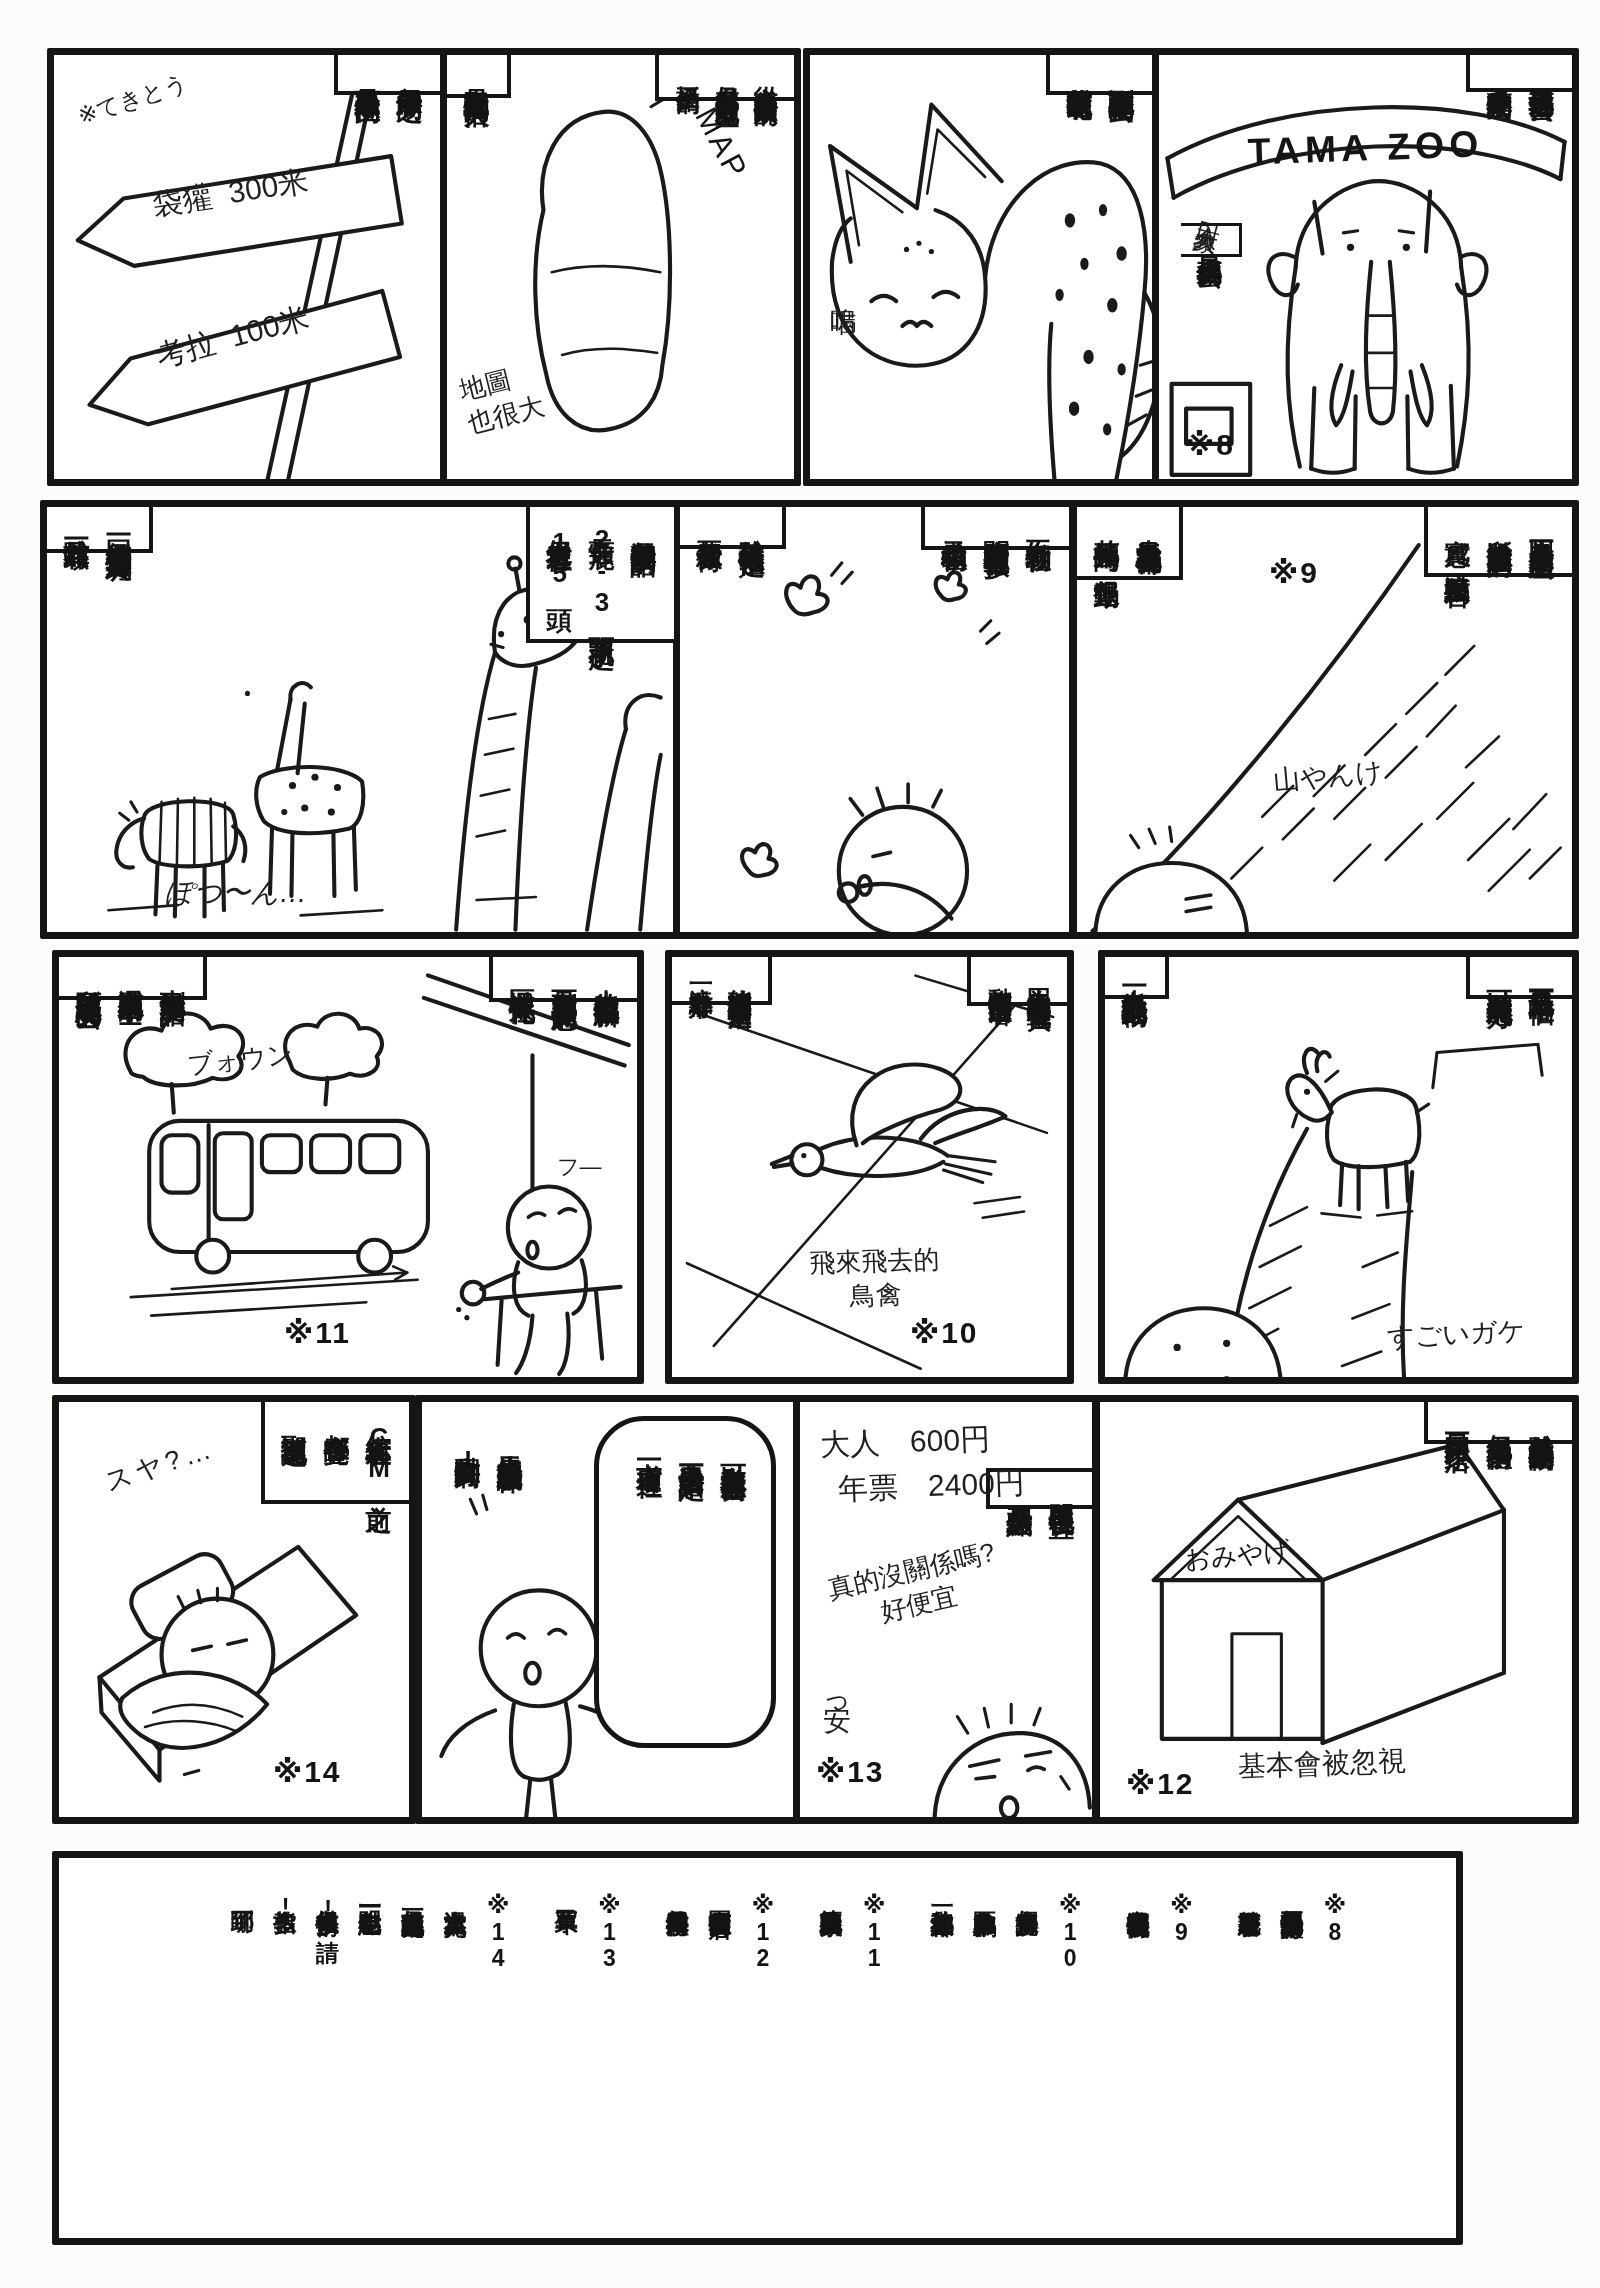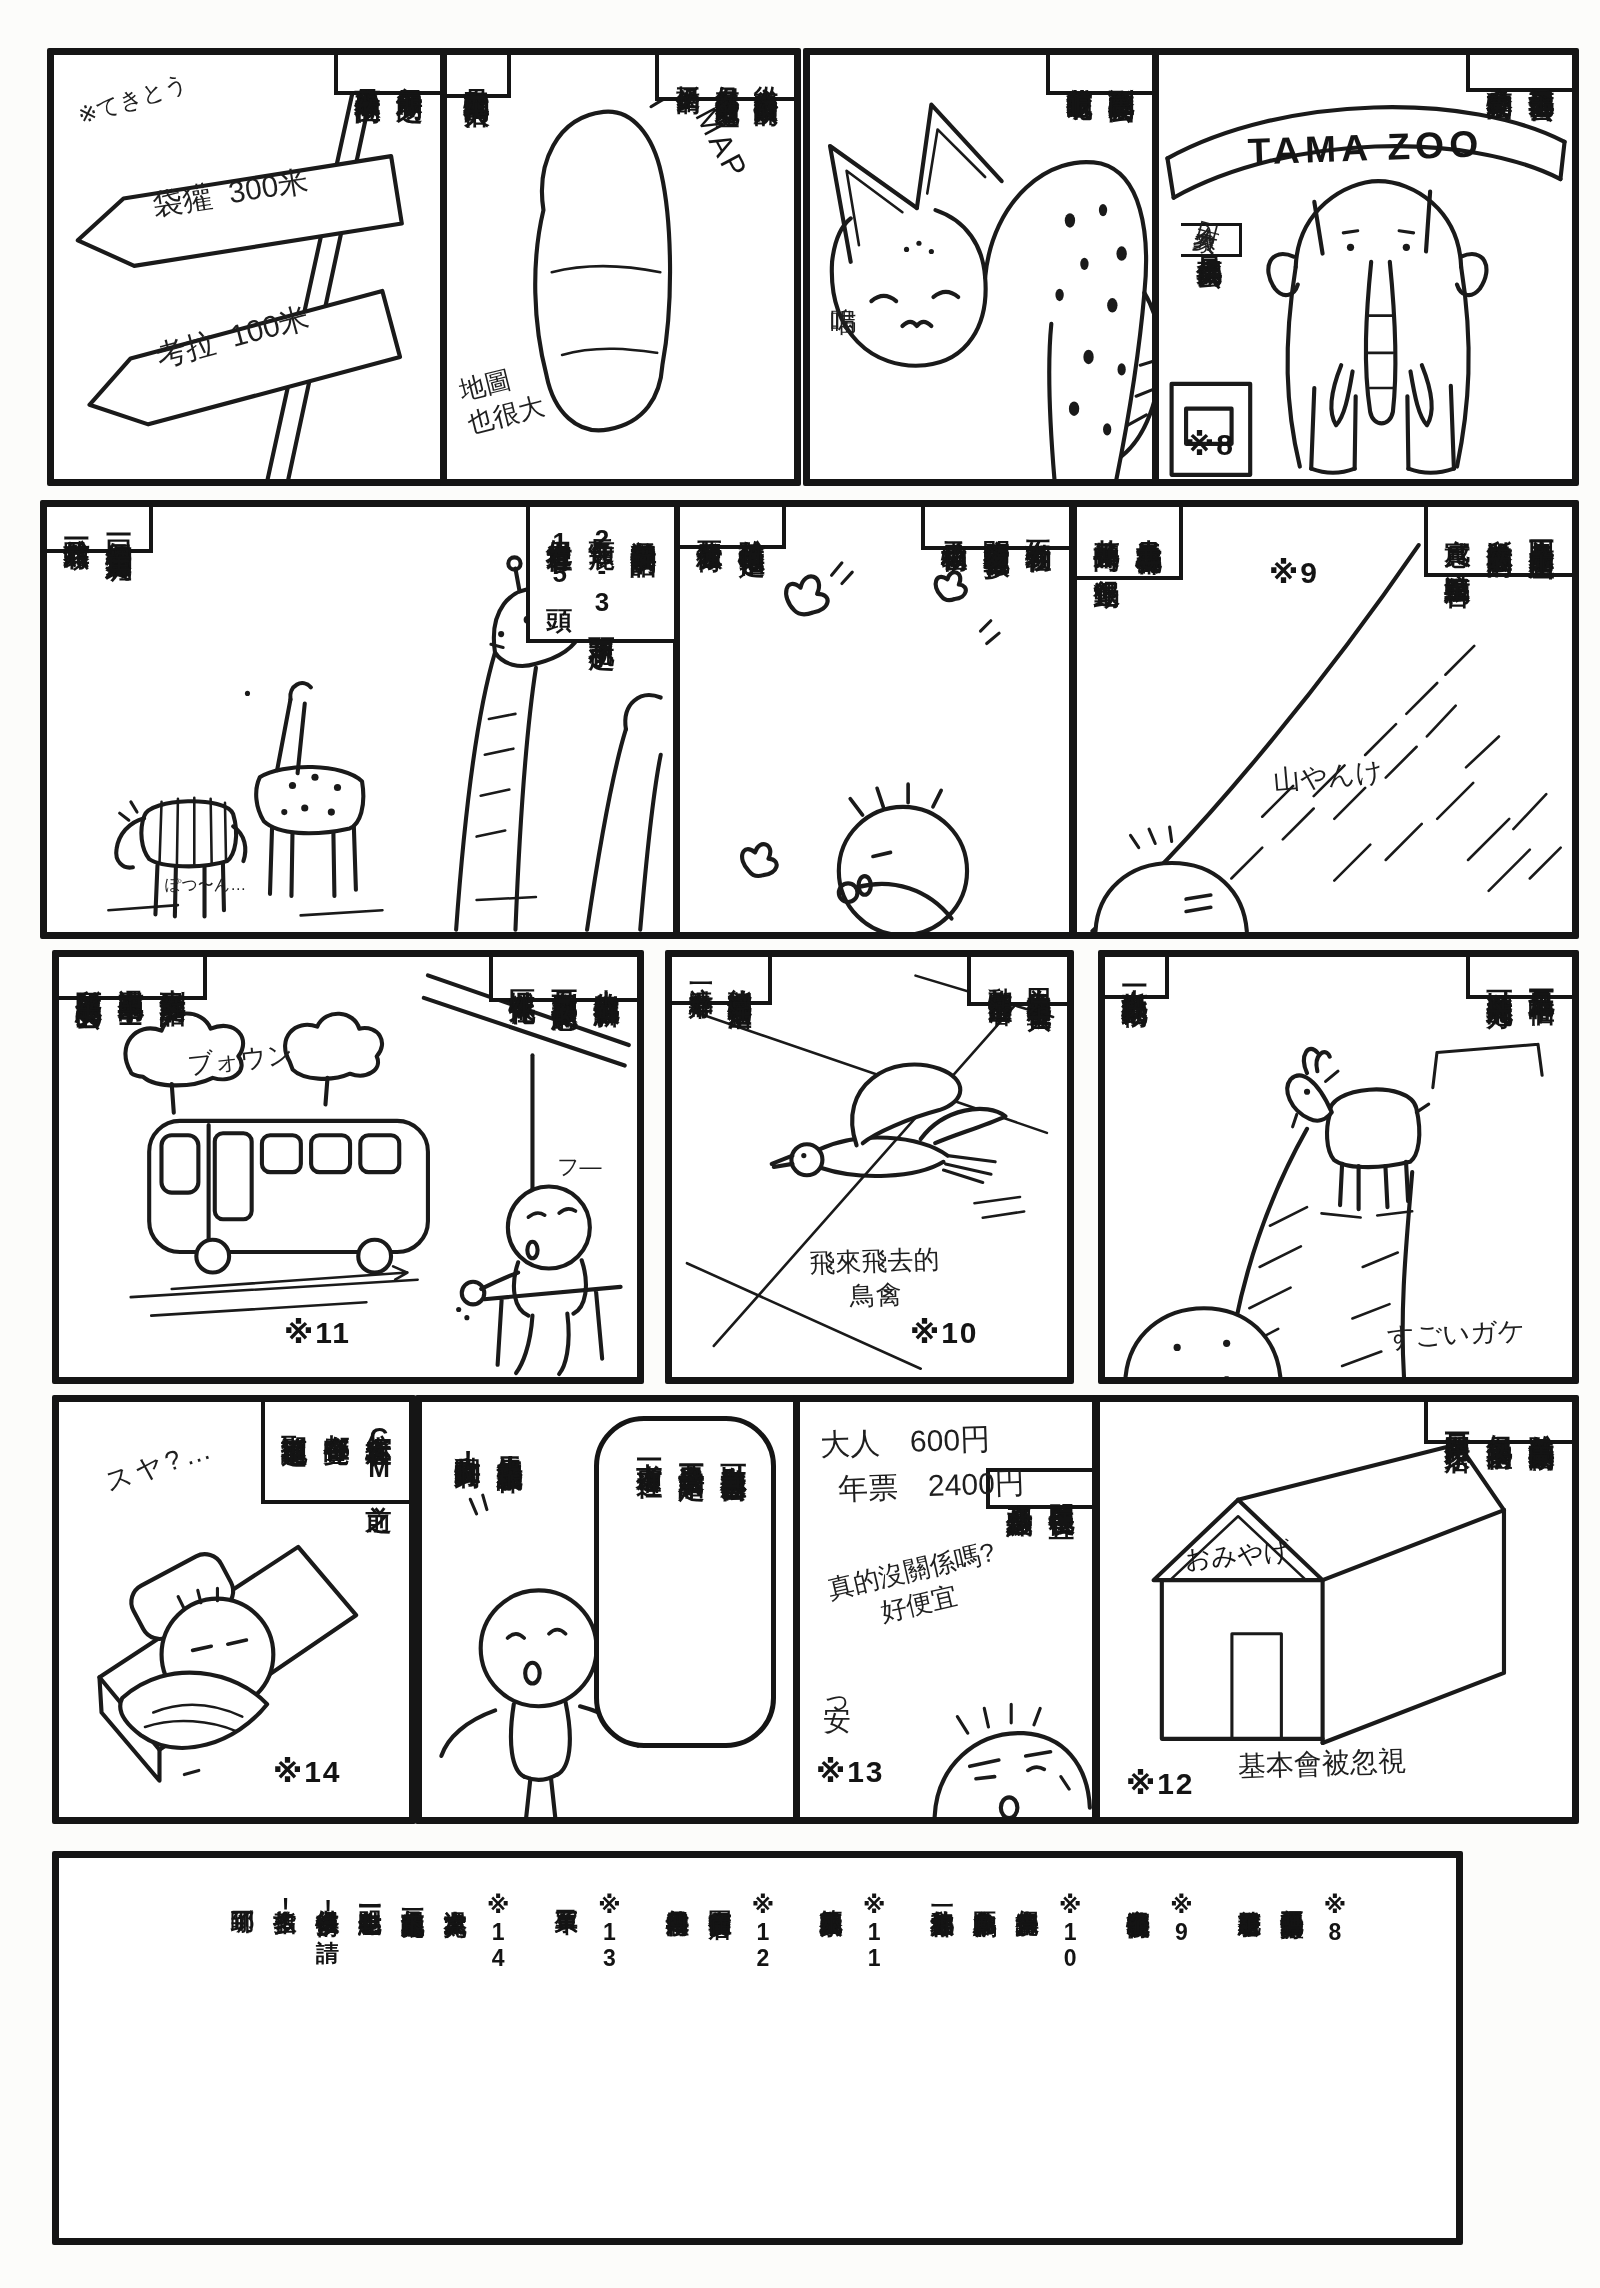--- a/index.html
+++ b/index.html
@@ -179,21 +179,21 @@
           <circle cx="444" cy="122" r="3"></circle>
         <circle cx="196" cy="180" r="2.5"></circle>
         <circle cx="240" cy="270" r="3.5"></circle>
           <circle cx="262" cy="262" r="3.5"></circle>
           <circle cx="284" cy="272" r="3.5"></circle>
         <circle cx="252" cy="292" r="3.5"></circle>
           <circle cx="278" cy="296" r="3.5"></circle>
           <circle cx="232" cy="296" r="3"></circle>
       </g>
     </svg>
-    <div class="hand" style="left:118px;top:368px;font-size:16px;">ぽつ〜ん…</div>
+    <div class="hand" style="left:118px;top:368px;font-size:28px;font-style:italic;">ぽつ〜ん…</div>
     <div class="v capbox cap-l">同一個柵欄裡居然還有斑馬
 雖然只有一頭</div>
     <div class="v capbox cap-r">普通的動物園的話
 長頸鹿2-3頭就了不起了
 但是這裡有15頭</div>
   </div>
 
   <div class="panel" style="left:673px;top:500px;width:389px;height:425px;">
     <svg class="draw" viewBox="0 0 375 411">
       <g fill="none" stroke="#1a1a1a" stroke-width="4" stroke-linecap="round" stroke-linejoin="round">

